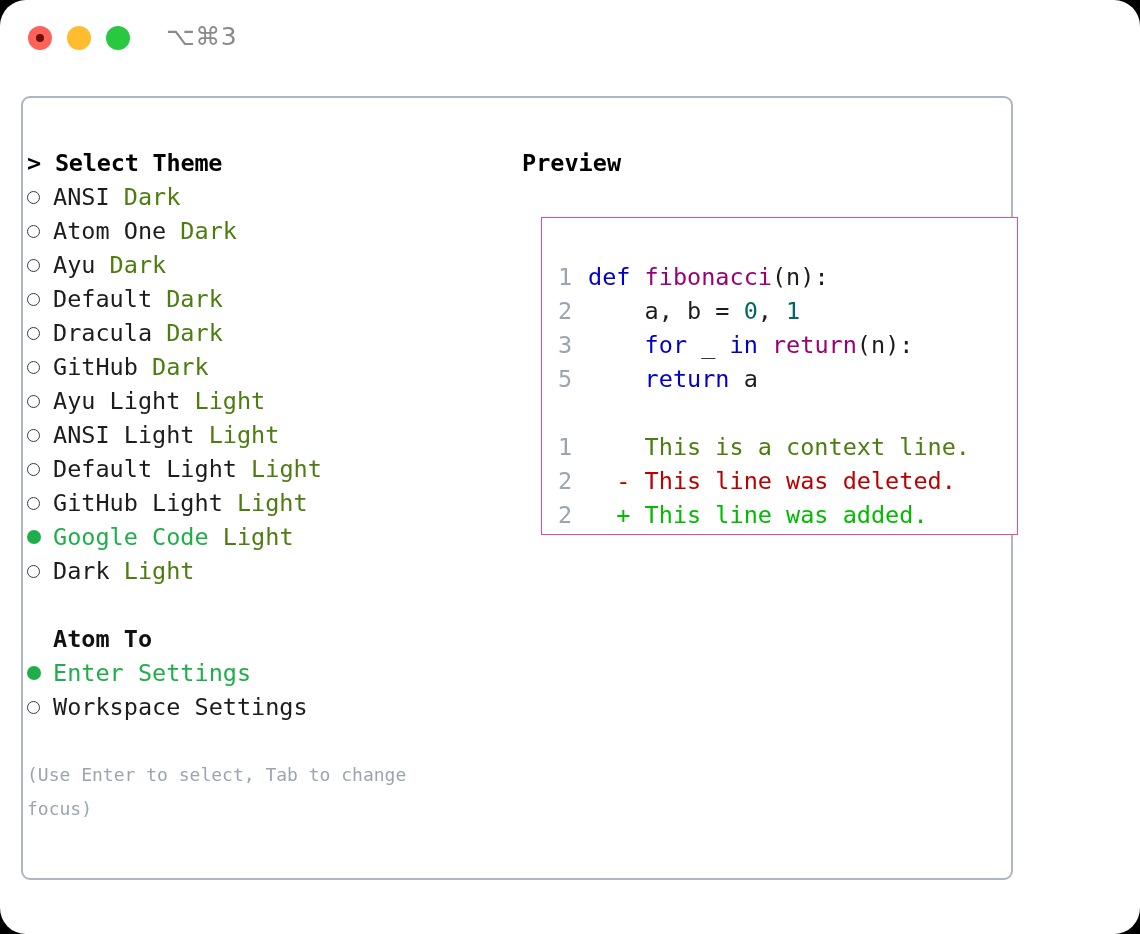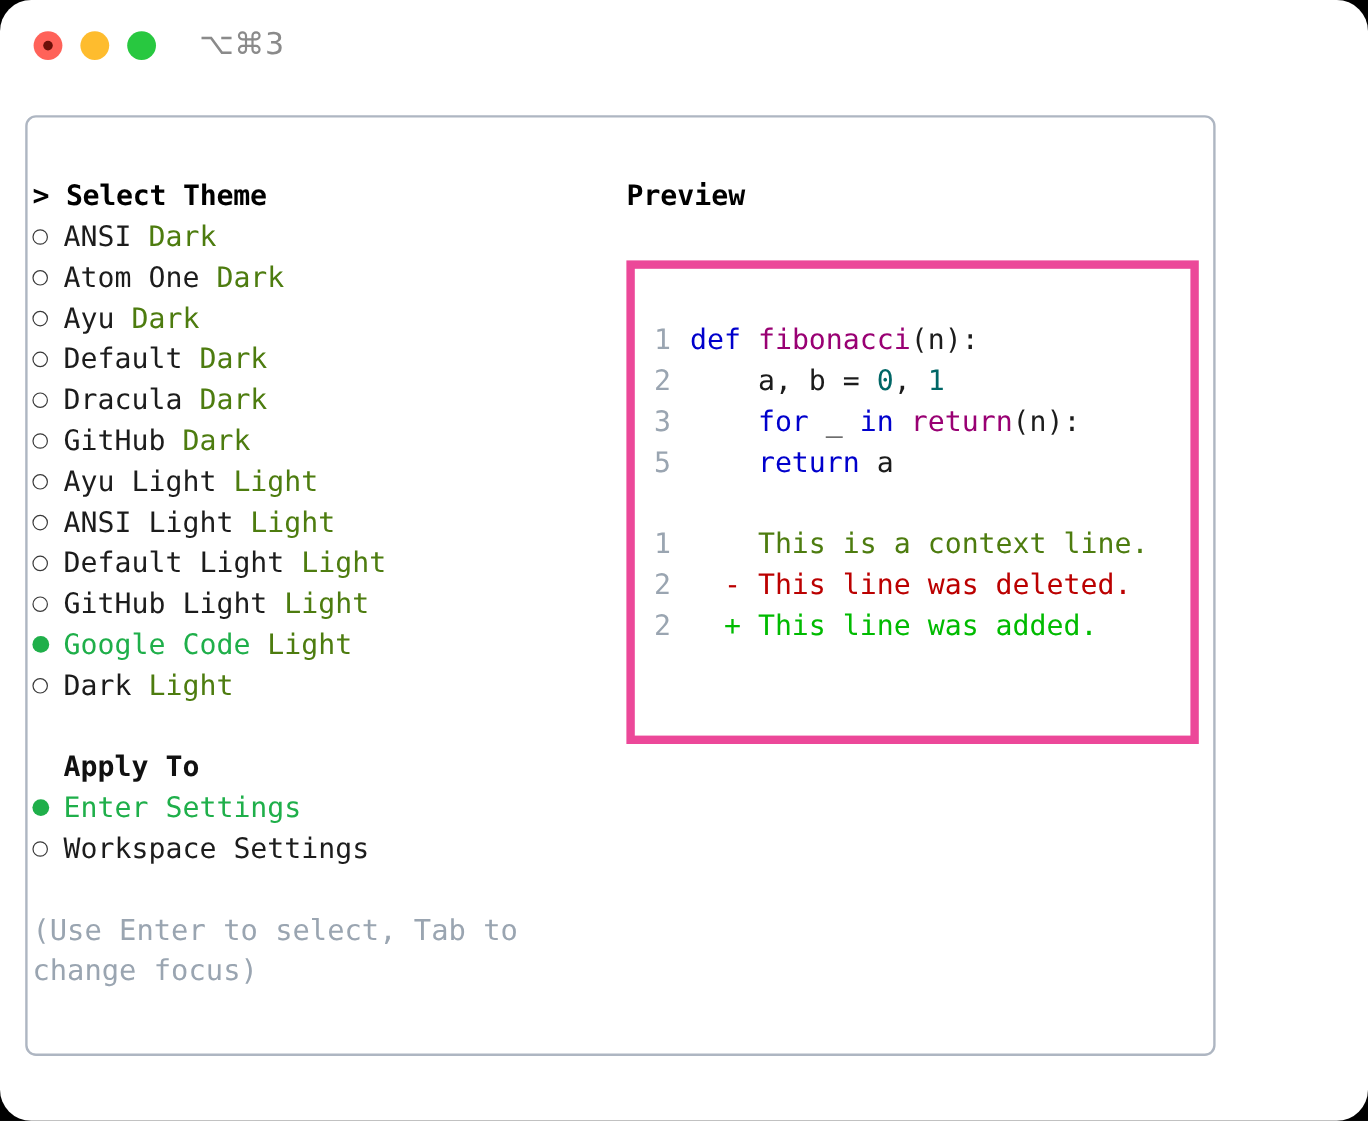--- a/index.html
+++ b/index.html
@@ -135,21 +135,21 @@
 
   .section-head {
     font-weight: bold;
     color: #111111;
     padding-left: 26px;
   }
 
   .gap { height: 34px; }
 
   .hint {
-    font-size: 24px;
+    font-size: 18px;
     line-height: 34px;
     color: #9aa5b1;
     width: 420px;
     white-space: pre-wrap;
   }
 
   
   .right-col {
     position: absolute;
     left: 479px;
@@ -159,25 +159,26 @@
   }
   .preview-title {
     font-size: 23.5px;
     line-height: 34px;
     font-weight: bold;
     color: #000000;
   }
   .preview-box {
     margin-top: 37px;
     width: 477px;
-    height: 403px;
-    border: 7px solid #ec4899;
+    height: 318px;
+    border: 1px solid #ec4899;
     box-sizing: border-box;
     background: #ffffff;
     position: relative;
+    margin-left: 19px;
   }
   .code-area {
     position: absolute;
     left: 16px;
     top: 42px;
     right: 6px;
   }
   .code-line {
     font-size: 23.5px;
     line-height: 34px;
@@ -226,21 +227,21 @@
           <div class="row"><span class="marker"><span class="bullet-hollow"></span></span><span class="label">Ayu Light</span><span class="variant"> Light</span></div>
           <div class="row"><span class="marker"><span class="bullet-hollow"></span></span><span class="label">ANSI Light</span><span class="variant"> Light</span></div>
           <div class="row"><span class="marker"><span class="bullet-hollow"></span></span><span class="label">Default Light</span><span class="variant"> Light</span></div>
           <div class="row"><span class="marker"><span class="bullet-hollow"></span></span><span class="label">GitHub Light</span><span class="variant"> Light</span></div>
           <div class="row"><span class="marker"><span class="bullet-filled"></span></span><span class="label sel">Google Code</span><span class="variant"> Light</span></div>
           <div class="row"><span class="marker"><span class="bullet-hollow"></span></span><span class="label">Dark</span><span class="variant"> Light</span></div>
         </div>
 
       <div class="gap"></div>
 
-      <div class="row section-head">Apply To</div>
+      <div class="row section-head">Atom To</div>
       <div id="apply-list">
           <div class="row"><span class="marker"><span class="bullet-filled"></span></span><span class="label sel">Enter Settings</span></div>
           <div class="row"><span class="marker"><span class="bullet-hollow"></span></span><span class="label">Workspace Settings</span></div>
         </div>
 
       <div class="gap"></div>
 
       <div class="hint">(Use Enter to select, Tab to change focus)</div>
     </div>
 

